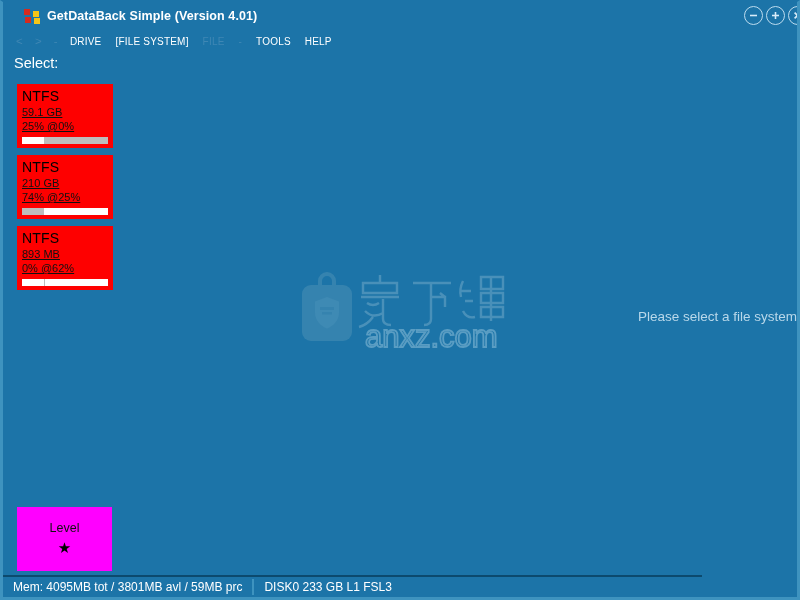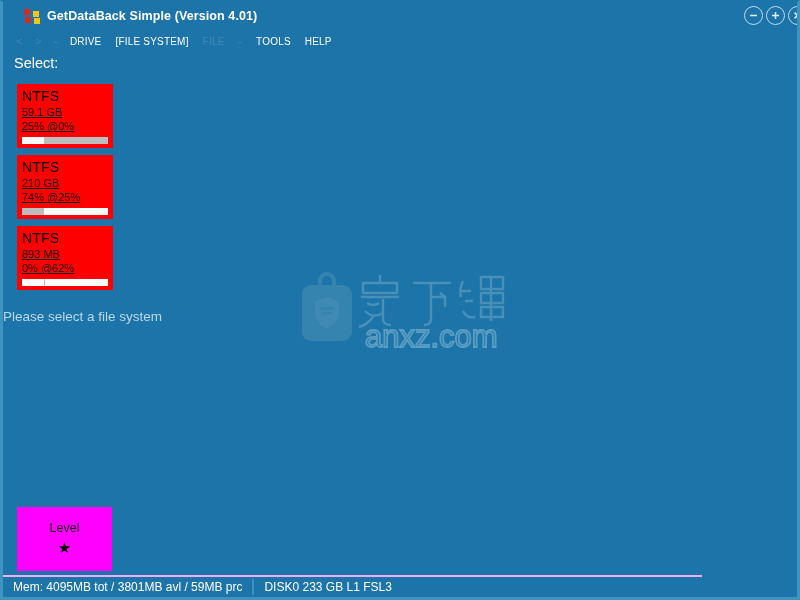--- a/index.html
+++ b/index.html
@@ -186,21 +186,21 @@
     pointer-events: none;
     opacity: 0.55;
   }
   #watermark svg { display: block; }
 
   #center-msg {
     position: absolute;
     left: 0;
     top: 307px;
     width: 794px;
-    text-align: left;
+    text-align: right;
     color: #b9d8ea;
     font-size: 13.5px;
     pointer-events: none;
   }
 
   
   #level-box {
     position: absolute;
     left: 14px;
     top: 505px;
@@ -226,21 +226,21 @@
   }
 
   
   #statusbar {
     position: absolute;
     left: 0;
     bottom: 0;
     width: 699px;
     height: 22px;
     background: #1c74a8;
-    border-top: 2px solid #f0abfc;
+    border-top: 2px solid #0c4a6e;
     display: flex;
     align-items: center;
     box-sizing: border-box;
   }
   .status-cell {
     color: #ffffff;
     font-size: 12px;
     white-space: nowrap;
     padding: 0 10px;
     height: 20px;

